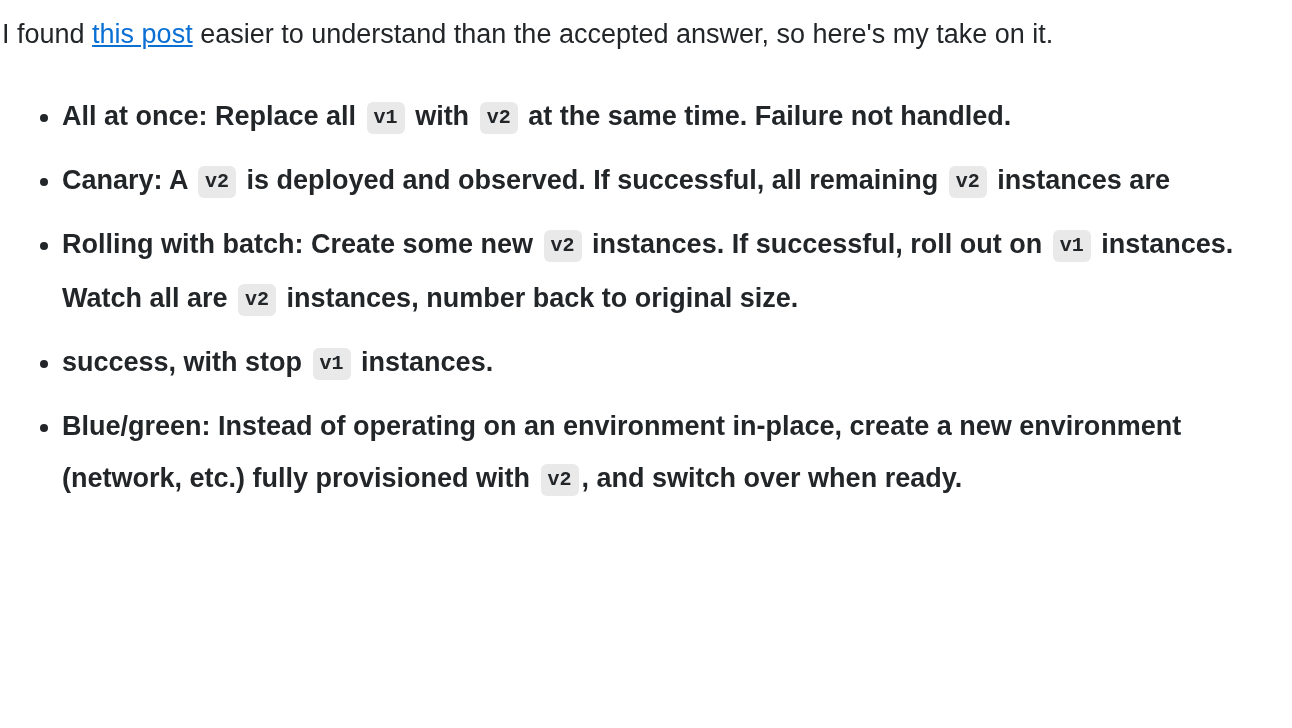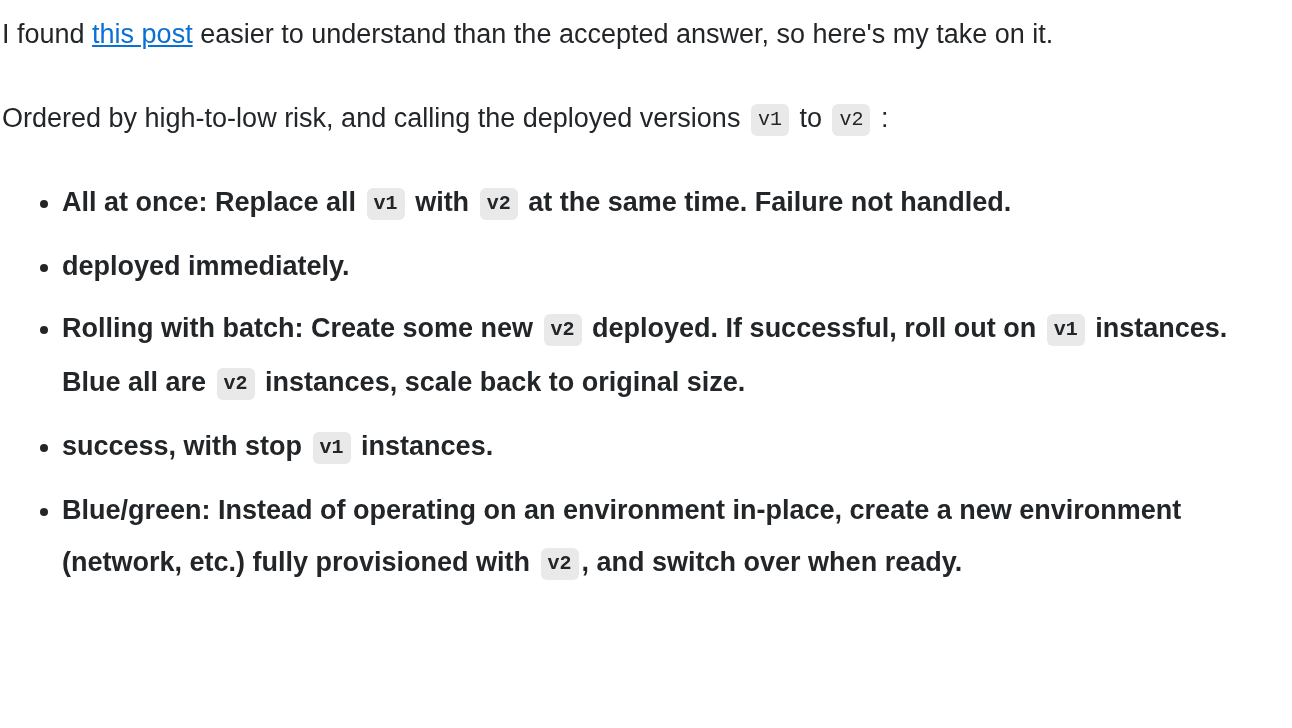--- a/index.html
+++ b/index.html
@@ -79,36 +79,35 @@
     width: 1232px;
   }
 </style>
 </head>
 <body>
 
 <div class="answer-body">
 
   <p class="para"><span>I found </span><a class="inline-link" href="#">this post</a><span> easier to understand than the accepted answer, so here's my take on it.</span></p>
 
-  <p class="para para-intro"><span>Ordered by high-to-low risk, and calling the deployed versions </span><code class="code-badge">v1</code><span> to </span><code class="code-badge">v2</code><span> :</span></p>
 
   <ul class="method-list">
 
     <li>
       <span class="nowrap-line"><span>All at once: Replace all </span><code class="code-badge">v1</code><span> with </span><code class="code-badge">v2</code><span> at the same time. Failure not handled.</span></span>
     </li>
 
     <li>
-      <span class="nowrap-line">deployed immediately.</span>
+      <span class="nowrap-line"><span>Canary: A </span><code class="code-badge">v2</code><span> is deployed and observed. If successful, all remaining </span><code class="code-badge">v2</code><span> instances are</span></span>
     </li>
 
 
     <li>
-      <span class="nowrap-line clip-row"><span>Rolling with batch: Create some new </span><code class="code-badge">v2</code><span> deployed. If successful, roll out on </span><code class="code-badge">v1</code><span> instances.</span></span>
-      <span class="nowrap-line"><span>Blue all are </span><code class="code-badge">v2</code><span> instances, scale back to original size.</span></span>
+      <span class="nowrap-line clip-row"><span>Rolling with batch: Create some new </span><code class="code-badge">v2</code><span> instances. If successful, roll out on </span><code class="code-badge">v1</code><span> instances.</span></span>
+      <span class="nowrap-line"><span>Watch all are </span><code class="code-badge">v2</code><span> instances, number back to original size.</span></span>
     </li>
 
     <li>
       <span class="nowrap-line"><span>success, with stop </span><code class="code-badge">v1</code><span> instances.</span></span>
     </li>
 
     <li>
       <span class="nowrap-line">Blue/green: Instead of operating on an environment in-place, create a new environment</span>
       <span class="nowrap-line"><span>(network, etc.) fully provisioned with </span><code class="code-badge">v2</code><span>, and switch over when ready.</span></span>
     </li>

